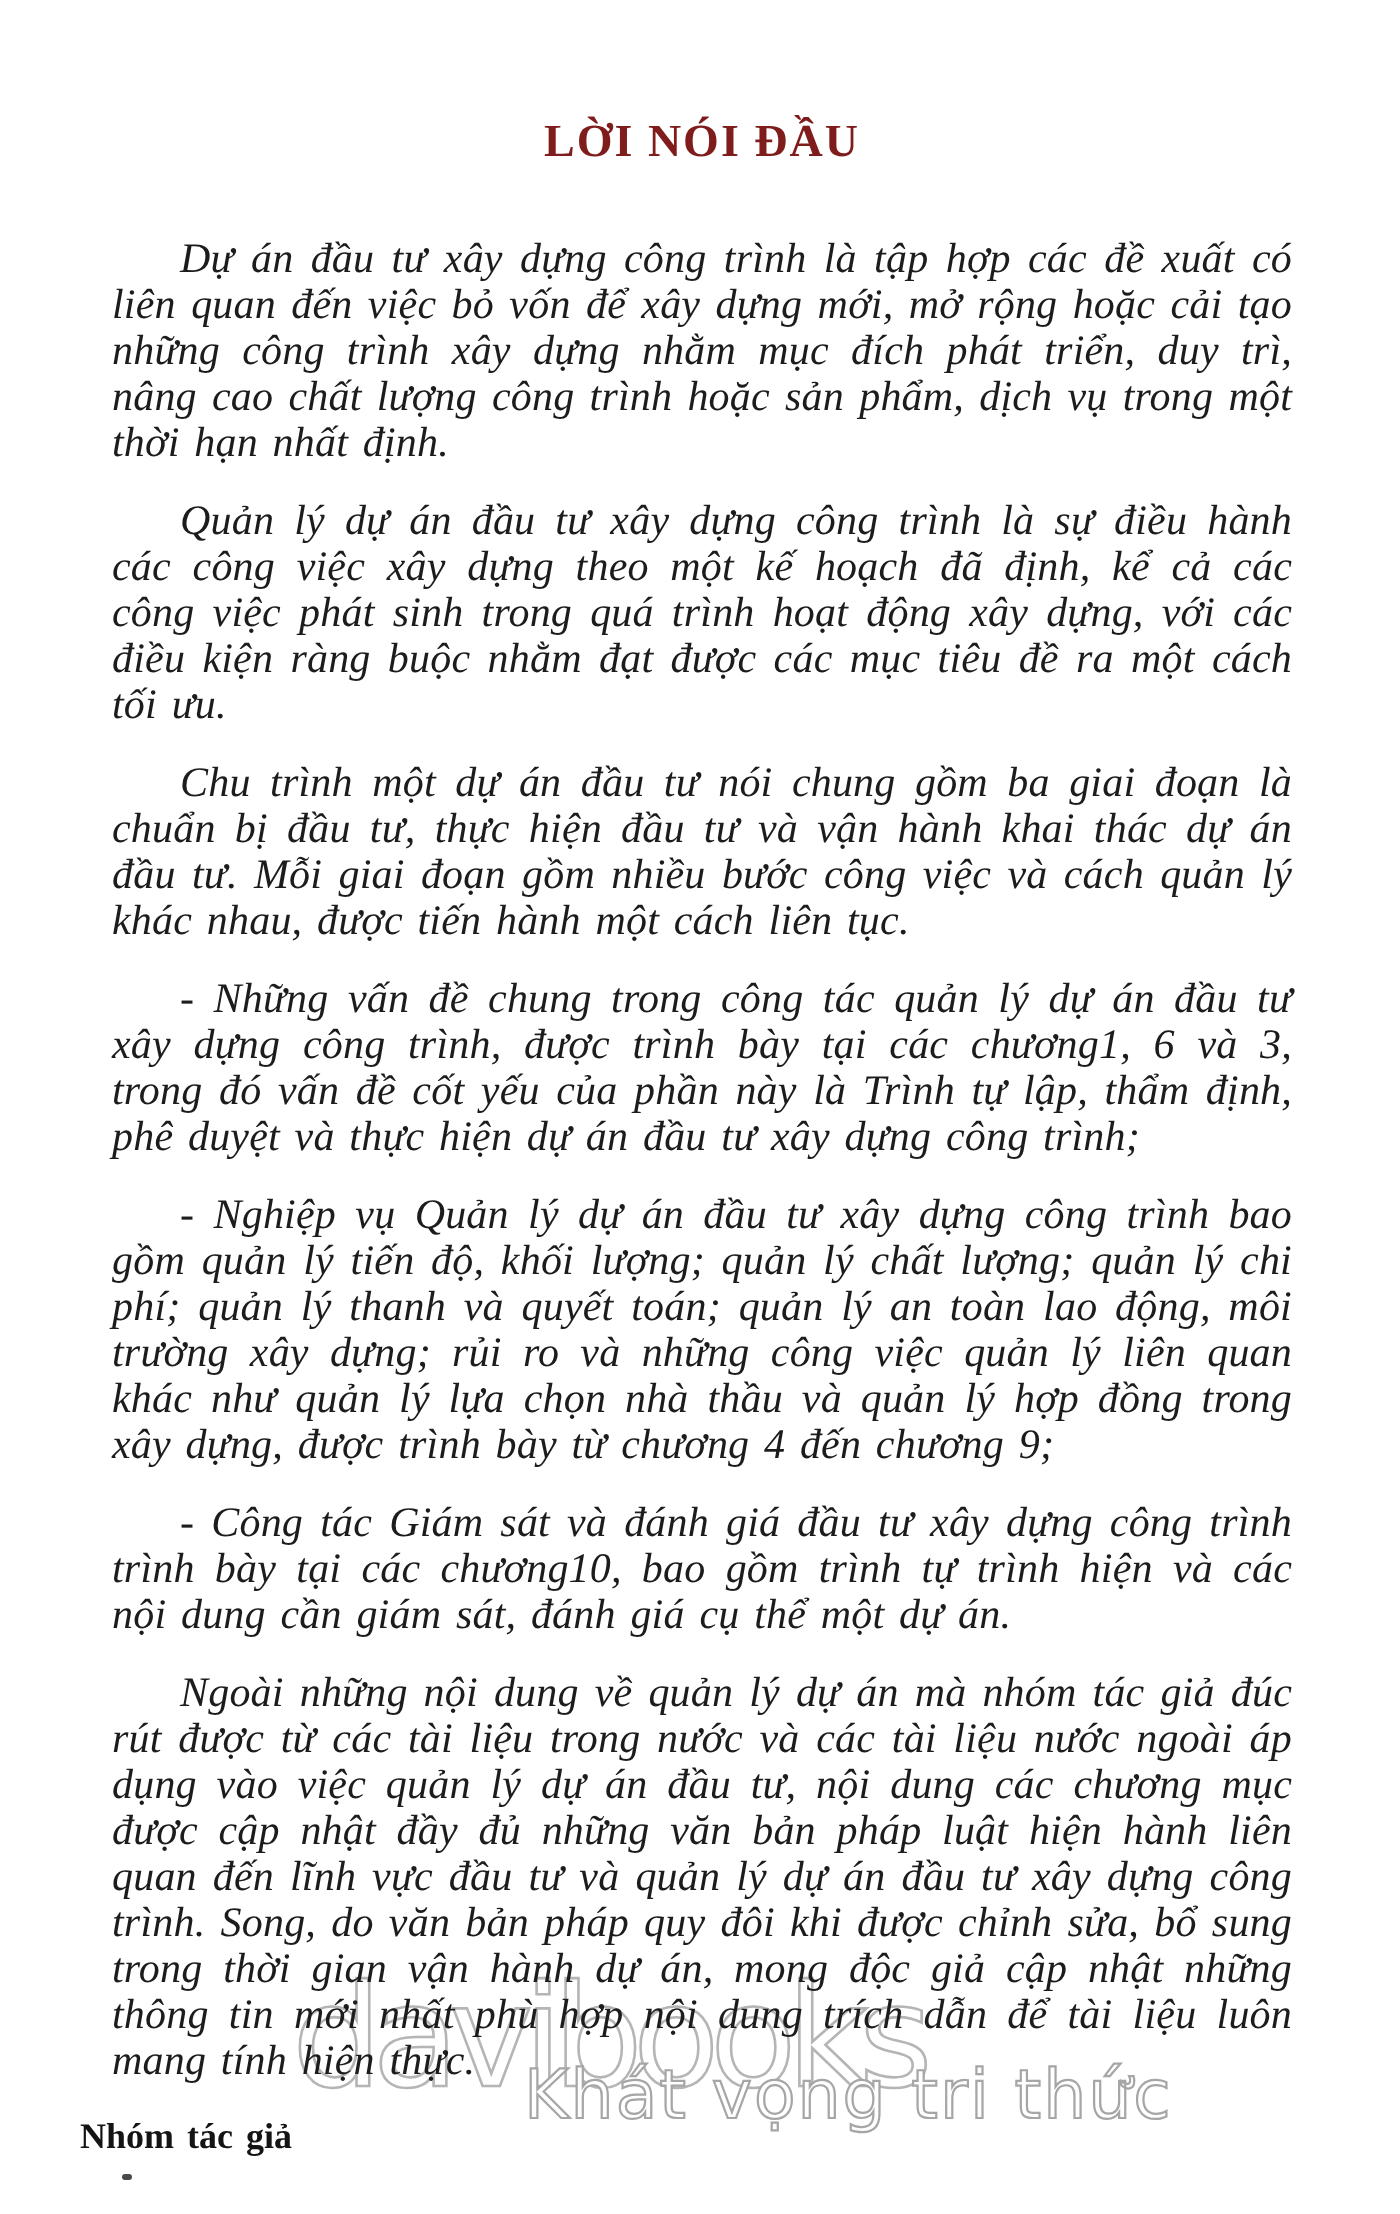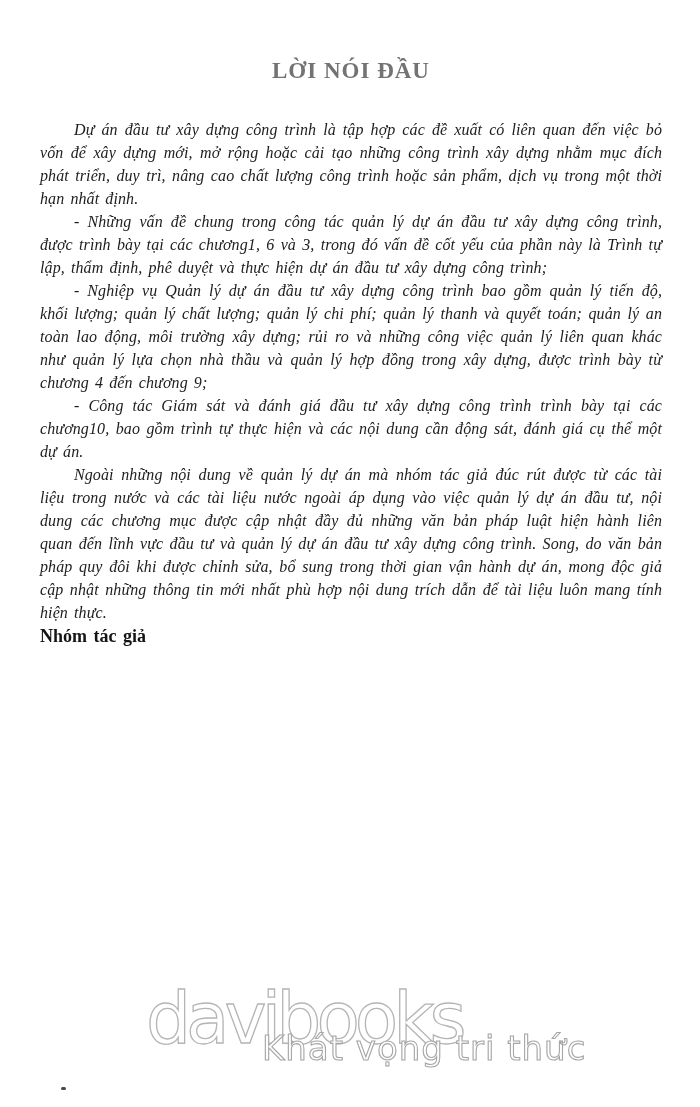--- a/index.html
+++ b/index.html
@@ -21,26 +21,26 @@
     width: 622px;
     z-index: 2;
   }
   .title {
     margin: 0 0 34px 0;
     text-align: center;
     font-size: 23px;
     font-weight: bold;
     font-style: normal;
     letter-spacing: 1px;
-    color: #737373;
+    color: #7f1d1d;
   }
   .body-par {
-    margin: 0;
+    margin: 16px;
     font-style: italic;
-    font-size: 16px;
+    font-size: 21px;
     line-height: 23px;
     color: #1c1c1c;
     text-align: justify;
     text-indent: 34px;
     word-spacing: 2px;
     letter-spacing: 0.1px;
   }
   .signature {
     margin-top: 2px;
     text-align: left;
@@ -91,28 +91,30 @@
 
 <div class="watermark wm-brand">davibooks</div>
 
 <div class="watermark wm-slogan">Khát vọng tri thức</div>
 
 <div class="page">
   <h1 class="title">LỜI NÓI ĐẦU</h1>
 
   <p class="body-par">Dự án đầu tư xây dựng công trình là tập hợp các đề xuất có liên quan đến việc bỏ vốn để xây dựng mới, mở rộng hoặc cải tạo những công trình xây dựng nhằm mục đích phát triển, duy trì, nâng cao chất lượng công trình hoặc sản phẩm, dịch vụ trong một thời hạn nhất định.</p>
 
+  <p class="body-par">Quản lý dự án đầu tư xây dựng công trình là sự điều hành các công việc xây dựng theo một kế hoạch đã định, kể cả các công việc phát sinh trong quá trình hoạt động xây dựng, với các điều kiện ràng buộc nhằm đạt được các mục tiêu đề ra một cách tối ưu.</p>
 
+  <p class="body-par">Chu trình một dự án đầu tư nói chung gồm ba giai đoạn là chuẩn bị đầu tư, thực hiện đầu tư và vận hành khai thác dự án đầu tư. Mỗi giai đoạn gồm nhiều bước công việc và cách quản lý khác nhau, được tiến hành một cách liên tục.</p>
 
 
   <p class="body-par">- Những vấn đề chung trong công tác quản lý dự án đầu tư xây dựng công trình, được trình bày tại các chương1, 6 và 3, trong đó vấn đề cốt yếu của phần này là Trình tự lập, thẩm định, phê duyệt và thực hiện dự án đầu tư xây dựng công trình;</p>
 
   <p class="body-par">- Nghiệp vụ Quản lý dự án đầu tư xây dựng công trình bao gồm quản lý tiến độ, khối lượng; quản lý chất lượng; quản lý chi phí; quản lý thanh và quyết toán; quản lý an toàn lao động, môi trường xây dựng; rủi ro và những công việc quản lý liên quan khác như quản lý lựa chọn nhà thầu và quản lý hợp đồng trong xây dựng, được trình bày từ chương 4 đến chương 9;</p>
 
-  <p class="body-par">- Công tác Giám sát và đánh giá đầu tư xây dựng công trình trình bày tại các chương10, bao gồm trình tự thực hiện và các nội dung cần động sát, đánh giá cụ thể một dự án.</p>
+  <p class="body-par">- Công tác Giám sát và đánh giá đầu tư xây dựng công trình trình bày tại các chương10, bao gồm trình tự trình hiện và các nội dung cần giám sát, đánh giá cụ thể một dự án.</p>
 
   <p class="body-par">Ngoài những nội dung về quản lý dự án mà nhóm tác giả đúc rút được từ các tài liệu trong nước và các tài liệu nước ngoài áp dụng vào việc quản lý dự án đầu tư, nội dung các chương mục được cập nhật đầy đủ những văn bản pháp luật hiện hành liên quan đến lĩnh vực đầu tư và quản lý dự án đầu tư xây dựng công trình. Song, do văn bản pháp quy đôi khi được chỉnh sửa, bổ sung trong thời gian vận hành dự án, mong độc giả cập nhật những thông tin mới nhất phù hợp nội dung trích dẫn để tài liệu luôn mang tính hiện thực.</p>
 
 
   <div class="signature">Nhóm tác giả</div>
 </div>
 
 <div class="speck"></div>
 
 </body></html>

